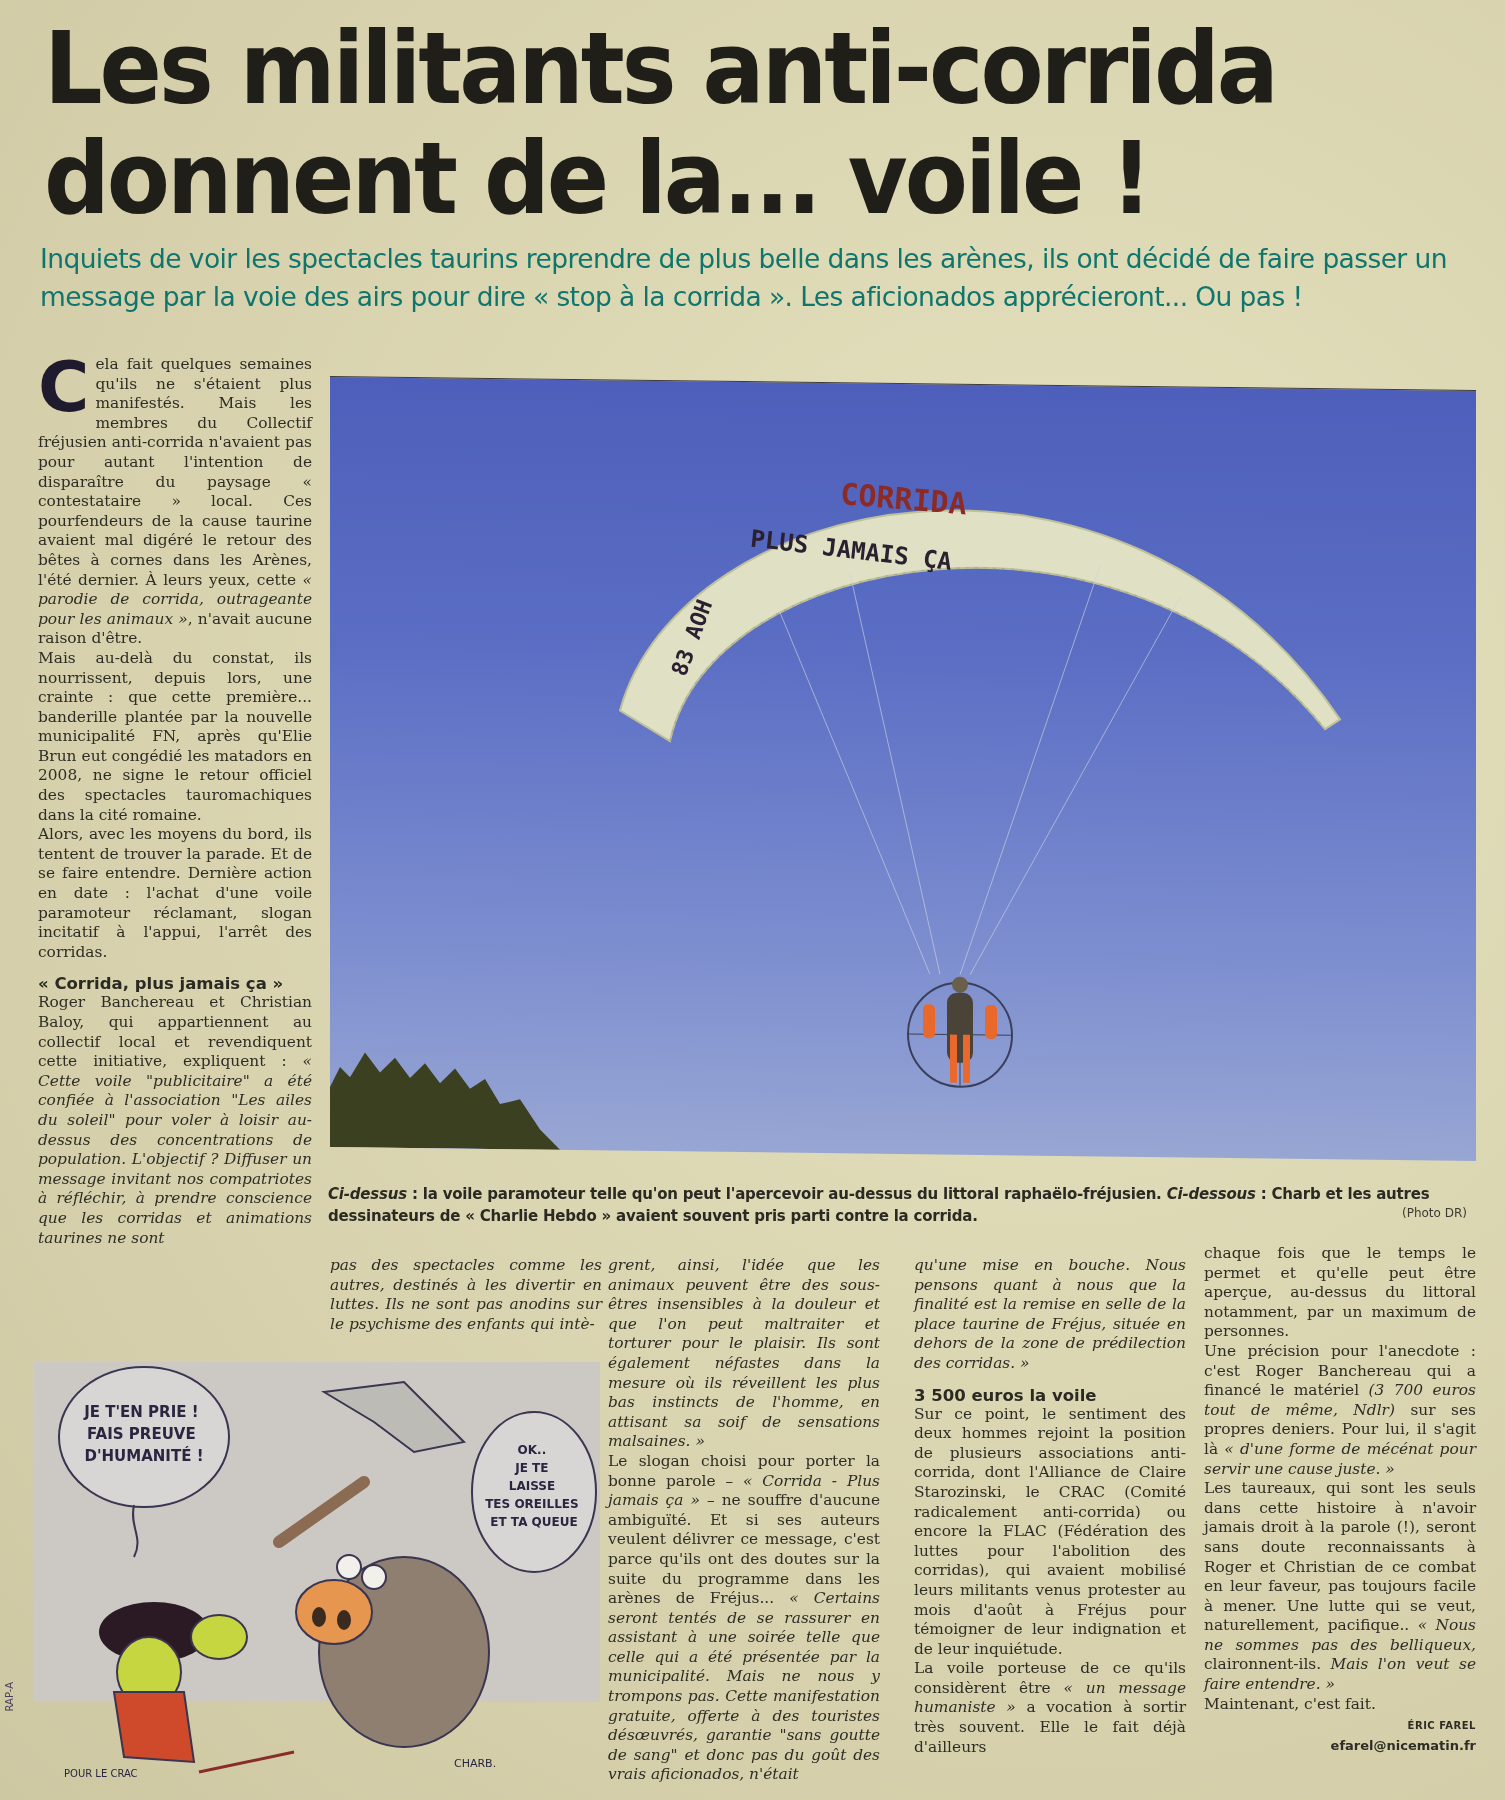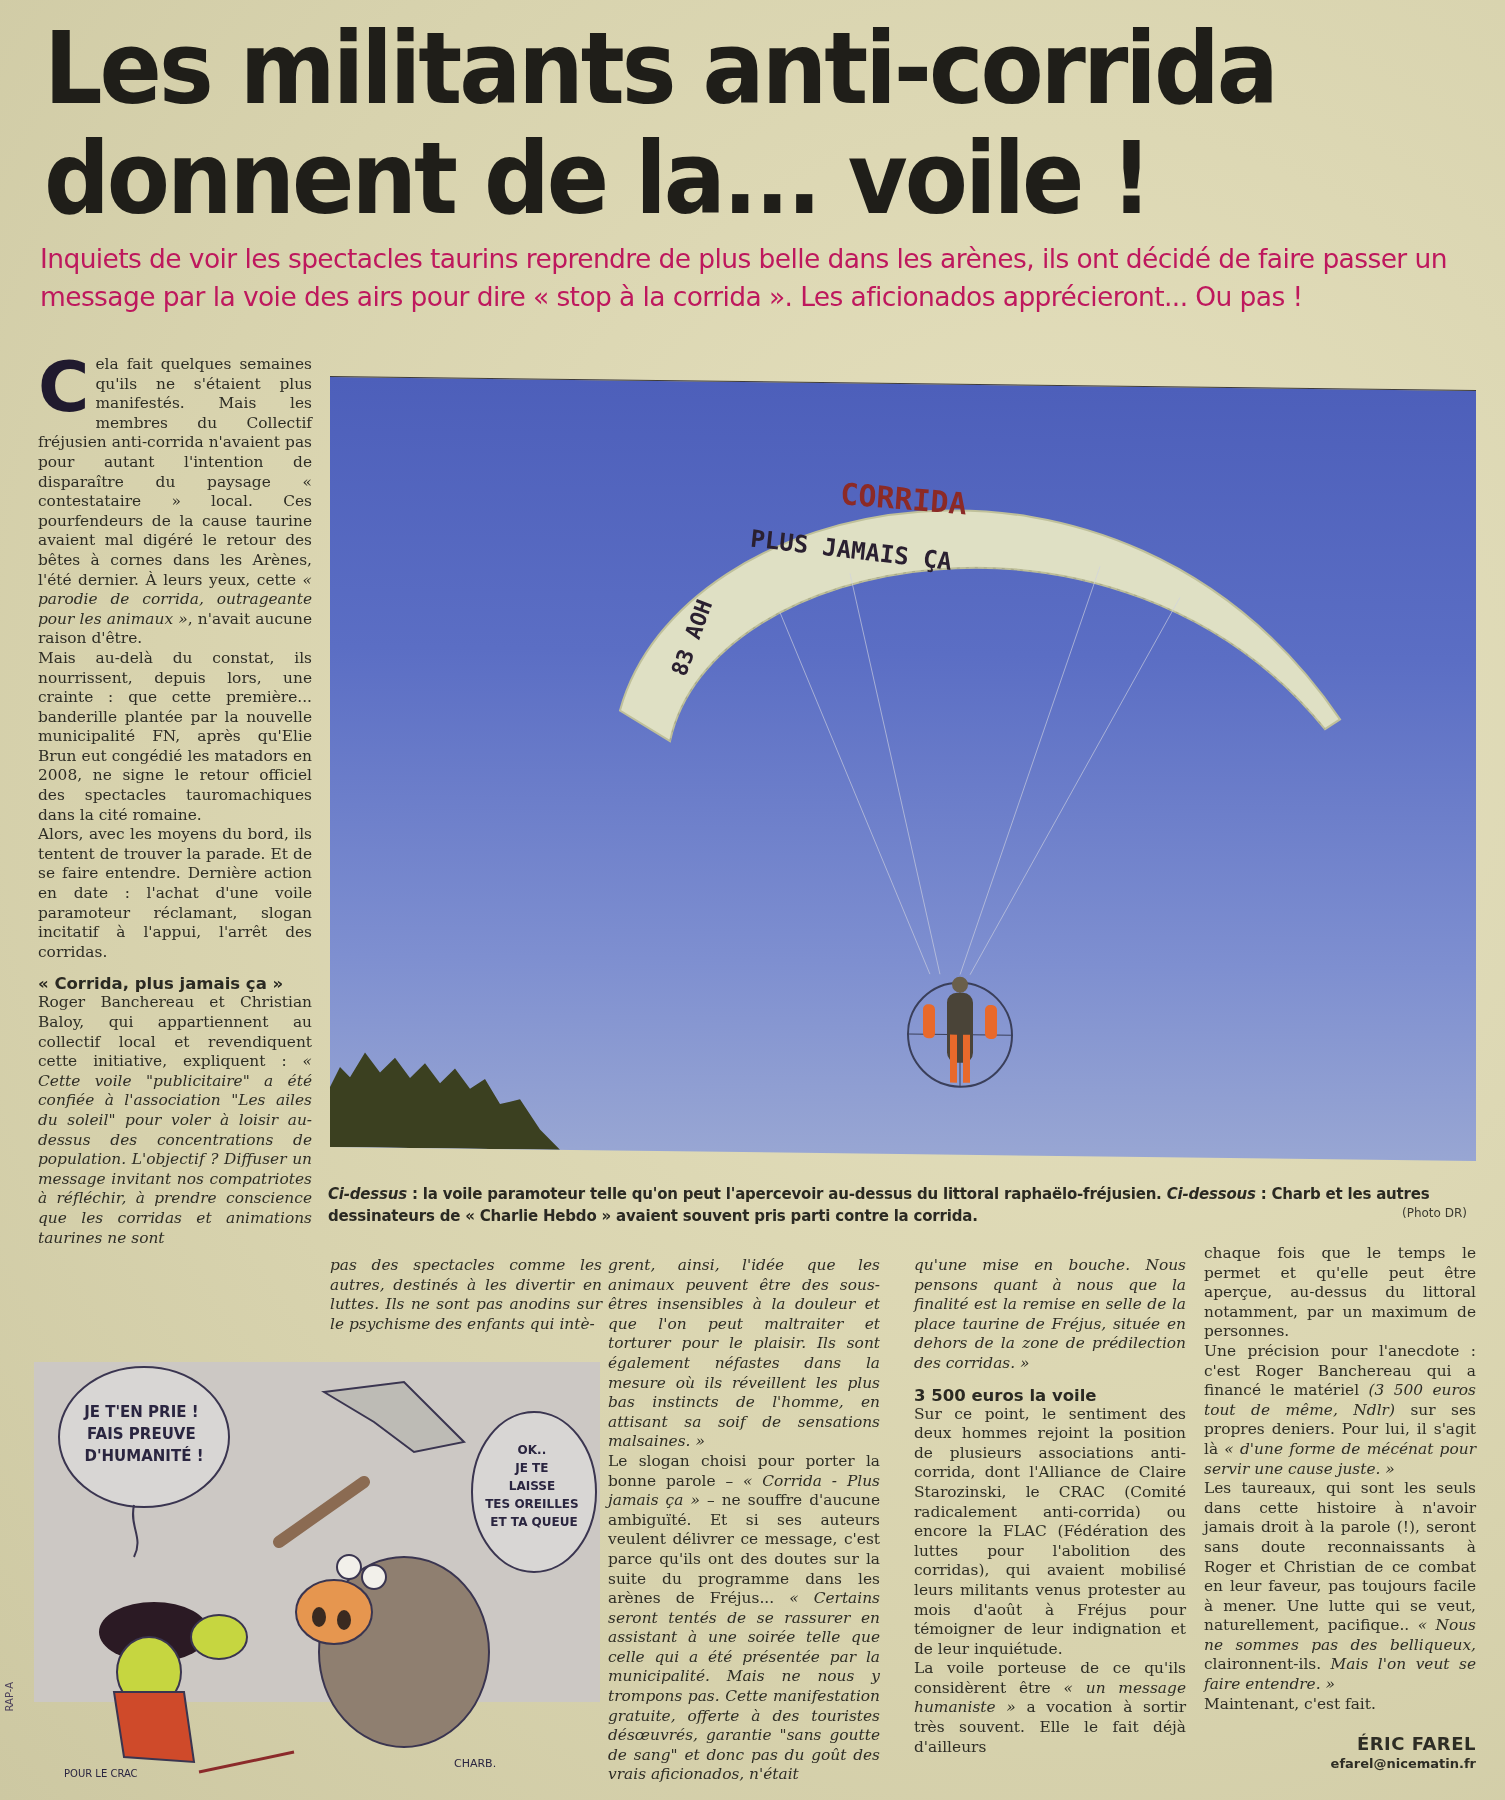--- a/index.html
+++ b/index.html
@@ -13,21 +13,21 @@
   .headline {
     position:absolute; left:44px; top:14px; width:1440px;
     font-family:"DejaVu Sans", sans-serif; font-weight:bold;
     font-size:92px; line-height:102px; letter-spacing:-3px; color:#1f1e19;
     transform:scaleY(1.08); transform-origin:top left;
   }
   .headline div { white-space:nowrap; }
   .standfirst {
     position:absolute; left:40px; top:240px; width:1450px;
     font-family:"DejaVu Sans", sans-serif; font-size:26.5px; line-height:38px;
-    color:#be185d; letter-spacing:-0.6px;
+    color:#0f766e; letter-spacing:-0.6px;
   }
   .col {
     position:absolute; font-size:15.4px; line-height:19.6px; color:#2e2d25;
     text-align:justify; hyphens:auto;
   }
   .col p { margin:0; }
   .col .it { font-style:italic; }
   .dropcap {
     float:left; font-family:"DejaVu Sans", sans-serif; font-weight:bold;
     font-size:70px; line-height:56px; margin:4px 6px 0 0; color:#201a2e;
@@ -55,22 +55,22 @@
   .caption .it { font-style:italic; }
   .credit {
     position:absolute; right:38px; top:1206px;
     font-family:"DejaVu Sans", sans-serif; font-size:12px; color:#3b3a31;
   }
   .cartoon {
     position:absolute; left:34px; top:1362px; width:566px; height:340px;
     background:#ccc8c4;
   }
   .byline {
-    font-family:"DejaVu Sans", sans-serif; font-weight:bold; font-size:18px;
-    text-align:right; letter-spacing:0.5px; margin-top:20px;
+    font-family:"DejaVu Sans", sans-serif; font-weight:bold; font-size:10px;
+    text-align:right; letter-spacing:0.5px; margin-top:2px;
   }
   .email {
     font-family:"DejaVu Sans", sans-serif; font-weight:bold; font-size:13px; text-align:right;
   }
   .pagemark {
     position:absolute; left:4px; top:1682px; font-size:10px;
     writing-mode:vertical-rl; transform:rotate(180deg); color:#4a3f5a;
     font-family:"DejaVu Sans", sans-serif;
   }
 </style>
@@ -181,21 +181,21 @@
   <div class="subhead">3 500 euros la voile</div>
   <p>Sur ce point, le sentiment des deux hommes rejoint la position de plusieurs associations anti-corrida, dont l'Alliance de Claire Starozinski, le CRAC (Comité radicalement anti-corrida) ou encore la FLAC (Fédération des luttes pour l'abolition des corridas), qui avaient mobilisé leurs militants venus protester au mois d'août à Fréjus pour témoigner de leur indignation et de leur inquiétude.</p>
   <p>
     <span>La voile porteuse de ce qu'ils considèrent être </span><span class="it">« un message humaniste »</span><span> a vocation à sortir très souvent. Elle le fait déjà d'ailleurs</span>
   </p>
 </div>
 
 <div class="col" style="left:1204px; top:1244px; width:272px;">
   <p>chaque fois que le temps le permet et qu'elle peut être aperçue, au-dessus du littoral notamment, par un maximum de personnes.</p>
   <p>
-    <span>Une précision pour l'anecdote : c'est Roger Banchereau qui a financé le matériel </span><span class="it">(3 500 euros tout de même, Ndlr)</span><span> sur ses propres deniers. Pour lui, il s'agit là </span><span class="it">« d'une forme de mécénat pour servir une cause juste. »</span>
+    <span>Une précision pour l'anecdote : c'est Roger Banchereau qui a financé le matériel </span><span class="it">(3 700 euros tout de même, Ndlr)</span><span> sur ses propres deniers. Pour lui, il s'agit là </span><span class="it">« d'une forme de mécénat pour servir une cause juste. »</span>
   </p>
   <p>
     <span>Les taureaux, qui sont les seuls dans cette histoire à n'avoir jamais droit à la parole (!), seront sans doute reconnaissants à Roger et Christian de ce combat en leur faveur, pas toujours facile à mener. Une lutte qui se veut, naturellement, pacifique.. </span><span class="it">« Nous ne sommes pas des belliqueux,</span><span> claironnent-ils. </span><span class="it">Mais l'on veut se faire entendre. »</span>
   </p>
   <p>Maintenant, c'est fait.</p>
   <div class="byline">ÉRIC FAREL</div>
   <div class="email">efarel@nicematin.fr</div>
 </div>
 
 <div class="pagemark">RAP-A</div>

